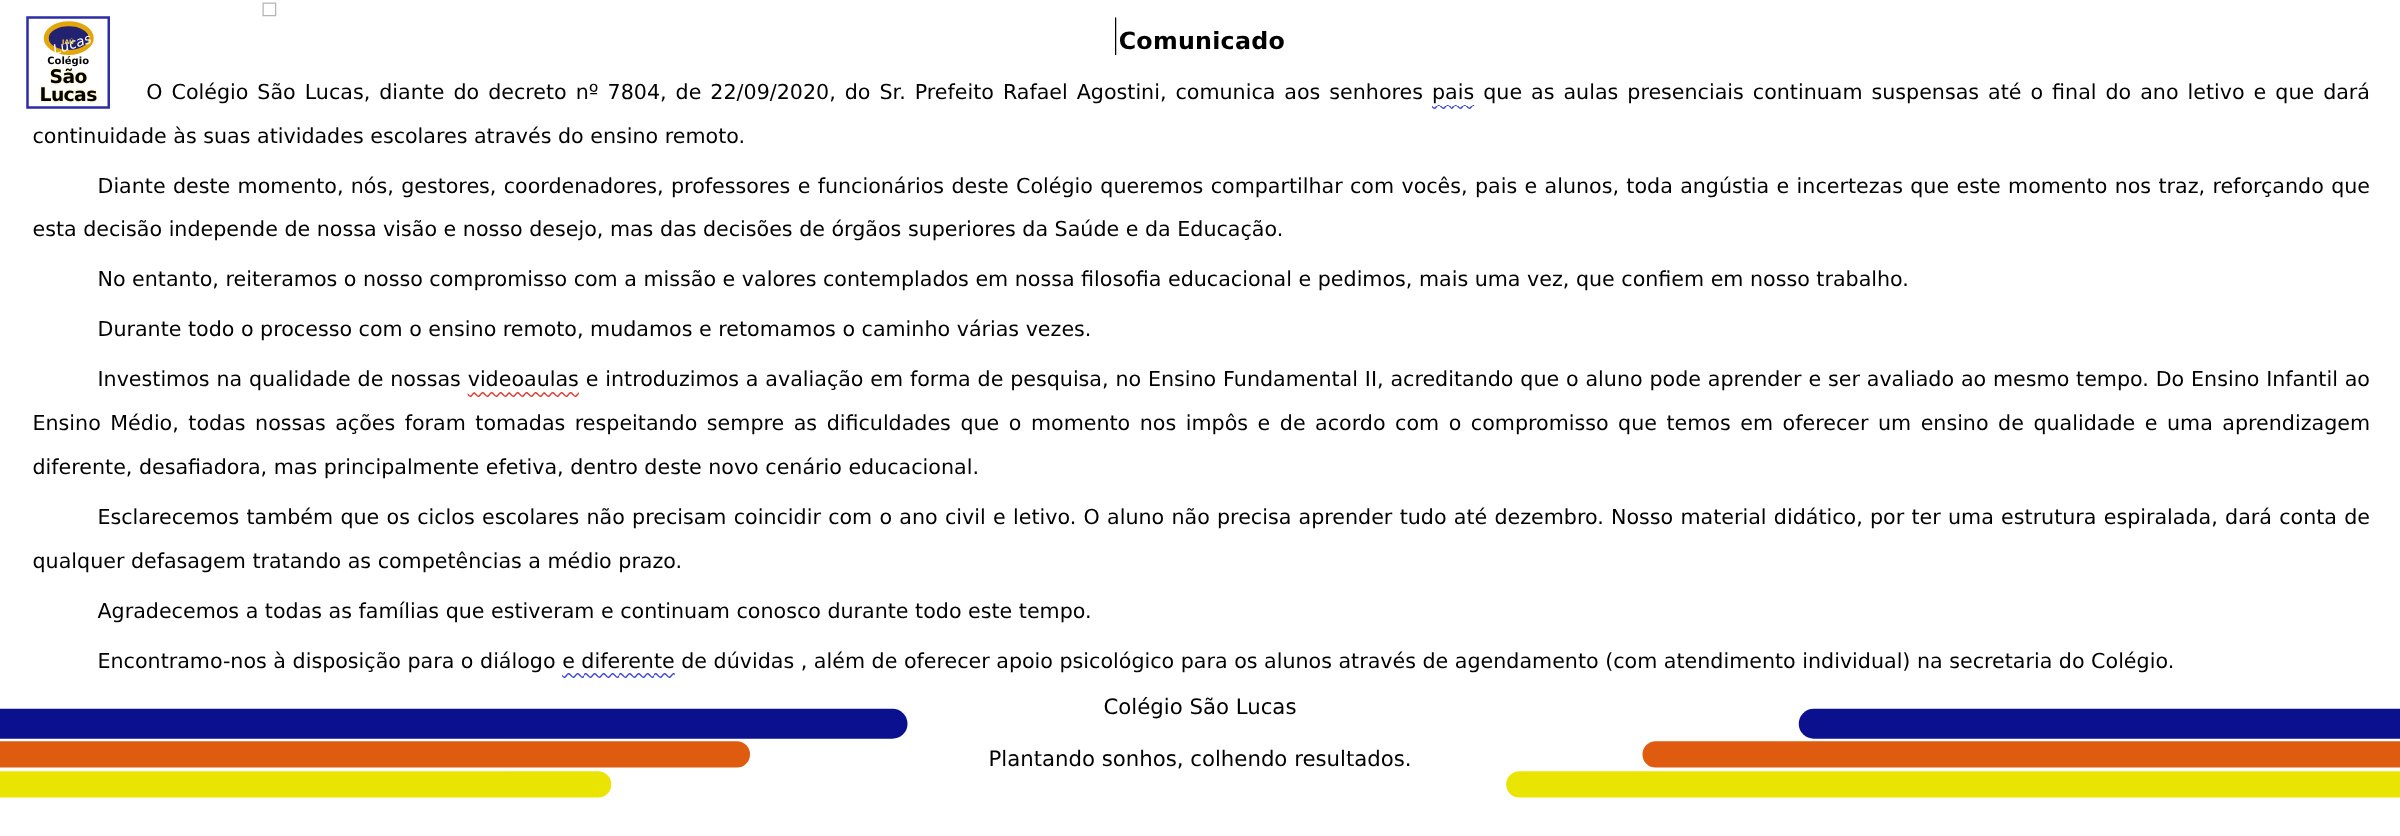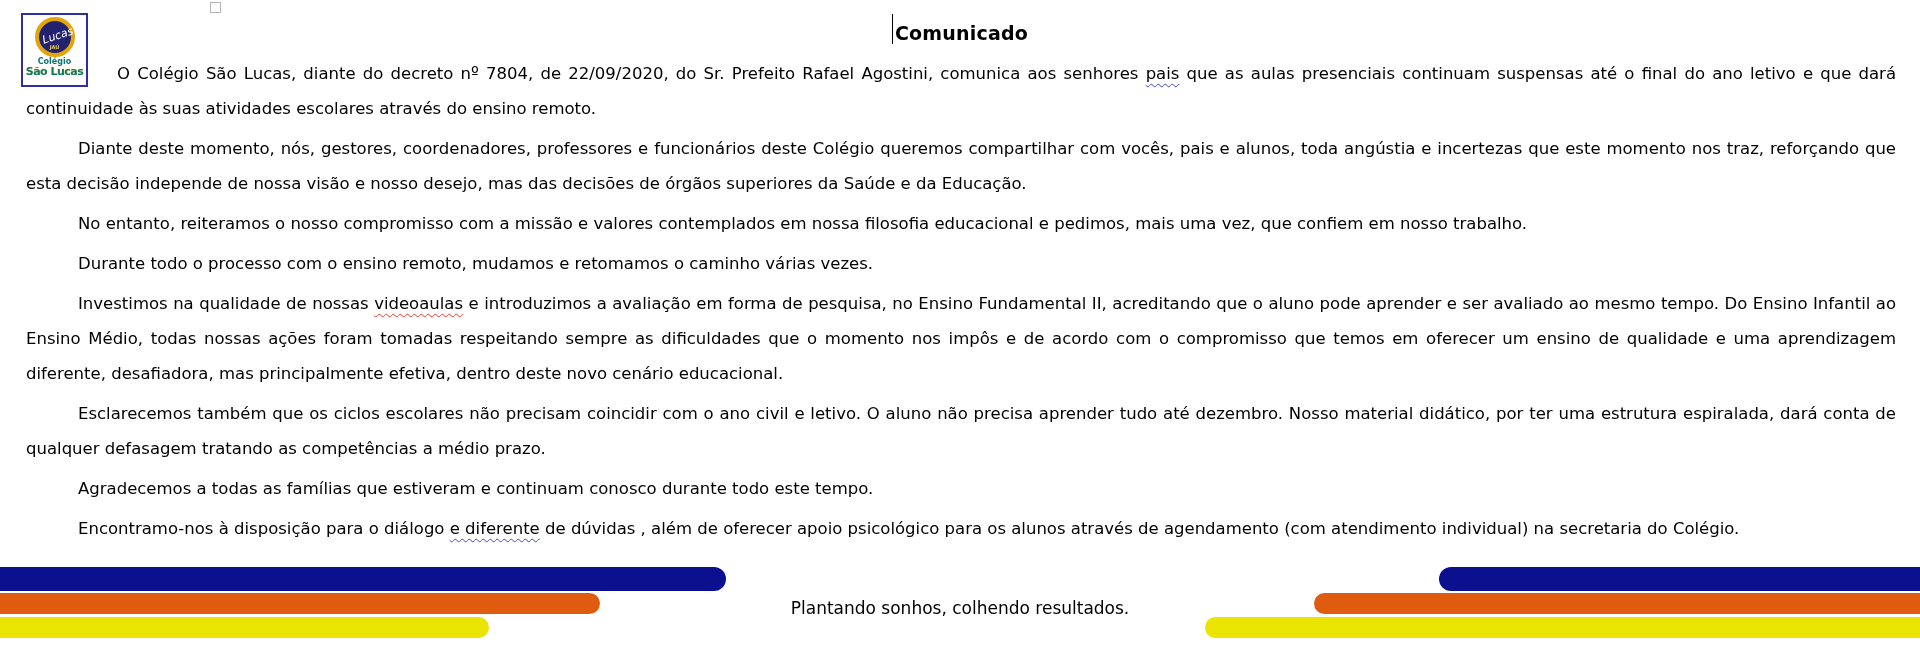--- a/index.html
+++ b/index.html
@@ -44,23 +44,23 @@
   .logo-script {
     position:absolute; left:3px; top:8px;
     color:#fff; font-style:italic; font-size:11px;
     transform:rotate(-18deg);
     white-space:nowrap;
   }
   .logo-sub {
     position:absolute; bottom:3px; left:0; width:100%;
     text-align:center; color:#f2d25a; font-size:5px; font-weight:bold;
   }
-  .logo-label { margin-top:1px; text-align:center; color:#0f766e; font-weight:bold; line-height:1.05; }
+  .logo-label { margin-top:1px; text-align:center; color:#000000; font-weight:bold; line-height:1.05; }
   .logo-label .top { display:block; font-size:8px; }
-  .logo-label .bottom { display:block; font-size:11px; letter-spacing:-0.5px; text-shadow:0 0 2px #f7e27a; }
+  .logo-label .bottom { display:block; font-size:15px; letter-spacing:-0.5px; text-shadow:0 0 2px #f7e27a; }
 
   
   .doc {
     position:absolute; top:56px; left:26px; right:24px;
     font-size:16.5px; line-height:35px;
     text-align:justify;
   }
   .doc p { margin:0 0 5px 0; text-indent:52px; }
   .doc p.first { text-indent:91px; }
   .mark-spelling, .mark-grammar {
@@ -109,20 +109,21 @@
       <p><span>Diante deste momento, nós, gestores, coordenadores, professores e funcionários deste Colégio queremos compartilhar com vocês, pais e alunos, toda angústia e incertezas que este momento nos traz, reforçando que esta decisão independe de nossa visão e nosso desejo, mas das decisões de órgãos superiores da Saúde e da Educação.</span></p>
       <p><span>No entanto, reiteramos o nosso compromisso com a missão e valores contemplados em nossa filosofia educacional e pedimos, mais uma vez, que confiem em nosso trabalho.</span></p>
       <p><span>Durante todo o processo com o ensino remoto, mudamos e retomamos o caminho várias vezes.</span></p>
       <p><span>Investimos na qualidade de nossas </span><span class="mark-spelling" style="text-decoration-color: rgb(224, 58, 47);">videoaulas</span><span> e introduzimos a avaliação em forma de pesquisa, no Ensino Fundamental II, acreditando que o aluno pode aprender e ser avaliado ao mesmo tempo. Do Ensino Infantil ao Ensino Médio, todas nossas ações foram tomadas respeitando sempre as dificuldades que o momento nos impôs e de acordo com o compromisso que temos em oferecer um ensino de qualidade e uma aprendizagem diferente, desafiadora, mas principalmente efetiva, dentro deste novo cenário educacional.</span></p>
       <p><span>Esclarecemos também que os ciclos escolares não precisam coincidir com o ano civil e letivo. O aluno não precisa aprender tudo até dezembro. Nosso material didático, por ter uma estrutura espiralada, dará conta de qualquer defasagem tratando as competências a médio prazo.</span></p>
       <p><span>Agradecemos a todas as famílias que estiveram e continuam conosco durante todo este tempo.</span></p>
       <p><span>Encontramo-nos à disposição para o diálogo </span><span class="mark-grammar" style="text-decoration-color: rgb(65, 72, 217);">e  diferente</span><span> de dúvidas , além de oferecer apoio psicológico para os alunos através de  agendamento (com atendimento individual) na secretaria do Colégio.</span></p>
     </div>
 
   <div></div>
+  <div class="footer-school">Colégio São Lucas</div>
   <div class="footer-slogan">Plantando sonhos, colhendo resultados.</div>
 
 <div class="bar left" style="top: 567px; width: 726px; height: 24px; background: rgb(11, 16, 143);"></div>
     <div class="bar left" style="top: 593px; width: 600px; height: 21px; background: rgb(222, 91, 16);"></div>
     <div class="bar left" style="top: 617px; width: 489px; height: 21px; background: rgb(233, 228, 2);"></div>
     <div class="bar right" style="top: 567px; width: 481px; height: 24px; background: rgb(11, 16, 143);"></div>
     <div class="bar right" style="top: 593px; width: 606px; height: 21px; background: rgb(222, 91, 16);"></div>
     <div class="bar right" style="top: 617px; width: 715px; height: 21px; background: rgb(233, 228, 2);"></div>
   </div>
 

